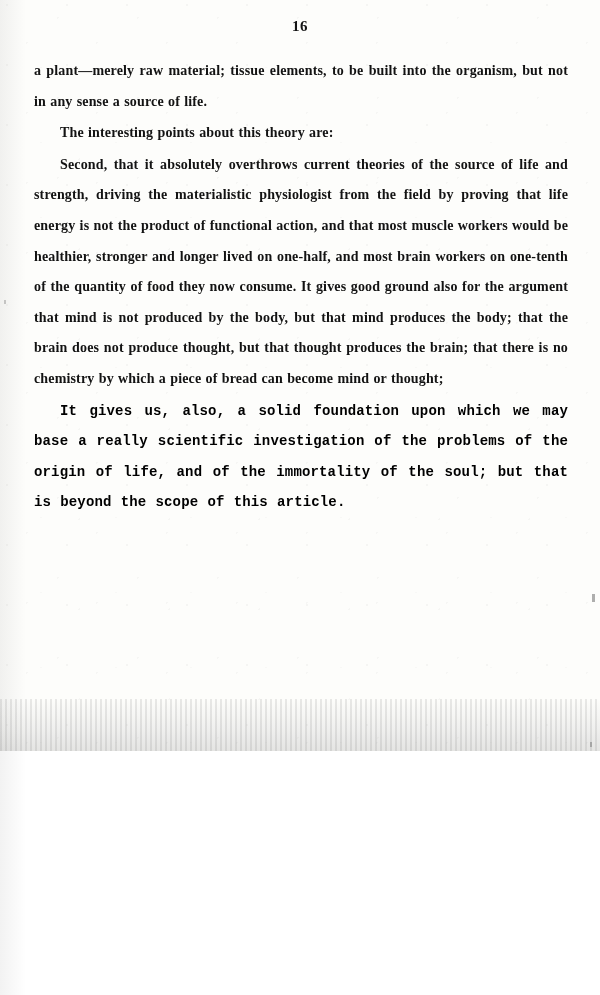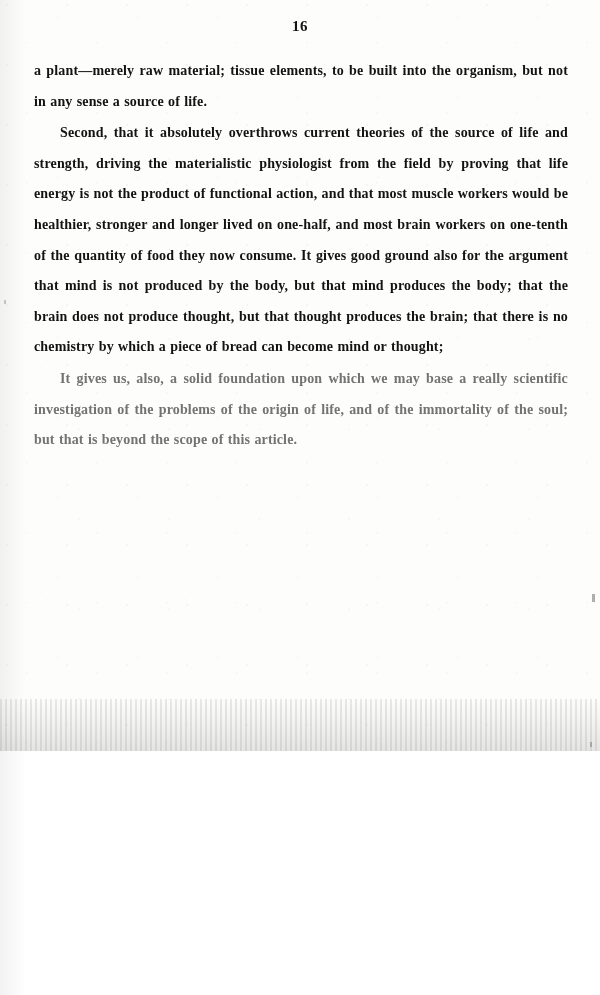--- a/index.html
+++ b/index.html
@@ -61,21 +61,22 @@
     text-align-last: left;
     font-weight: bold;
     letter-spacing: 0.15px;
     word-spacing: 0.6px;
     text-indent: 0;
   }
   p.para.indent {
     text-indent: 26px;
   }
   p.para.last {
-    color: #737373;
+    color: #000000;
+    font-family: Liberation Mono, monospace;
   }
   
   .scan-smudge {
     position: absolute;
     left: 0;
     bottom: 0;
     width: 600px;
     height: 52px;
     background:
       repeating-linear-gradient(90deg,
@@ -107,20 +108,21 @@
 <body>
 
 <div class="page">
 
   <div class="left-fade"></div>
 
   <div class="page-number">16</div>
 
   <div class="text-column">
     <p class="para">a plant—merely raw material; tissue elements, to be built into the organism, but not in any sense a source of life.</p>
+    <p class="para indent">The interesting points about this theory are:</p>
     <p class="para indent">Second, that it absolutely overthrows current theories of the source of life and strength, driving the materialistic physiologist from the field by proving that life energy is not the product of functional action, and that most muscle workers would be healthier, stronger and longer lived on one-half, and most brain workers on one-tenth of the quantity of food they now consume.  It gives good ground also for the argument that mind is not produced by the body, but that mind produces the body; that the brain does not produce thought, but that thought produces the brain; that there is no chemistry by which a piece of bread can become mind or thought;</p>
     <p class="para indent last">It gives us, also, a solid foundation upon which we may base a really scientific investigation of the problems of the origin of life, and of the immortality of the soul; but that is beyond the scope of this article.</p>
   </div>
 
   <div class="edge-mark m1"></div>
   <div class="edge-mark m2"></div>
   <div class="edge-mark m3"></div>
 
   <div class="scan-smudge"></div>
 </div>

